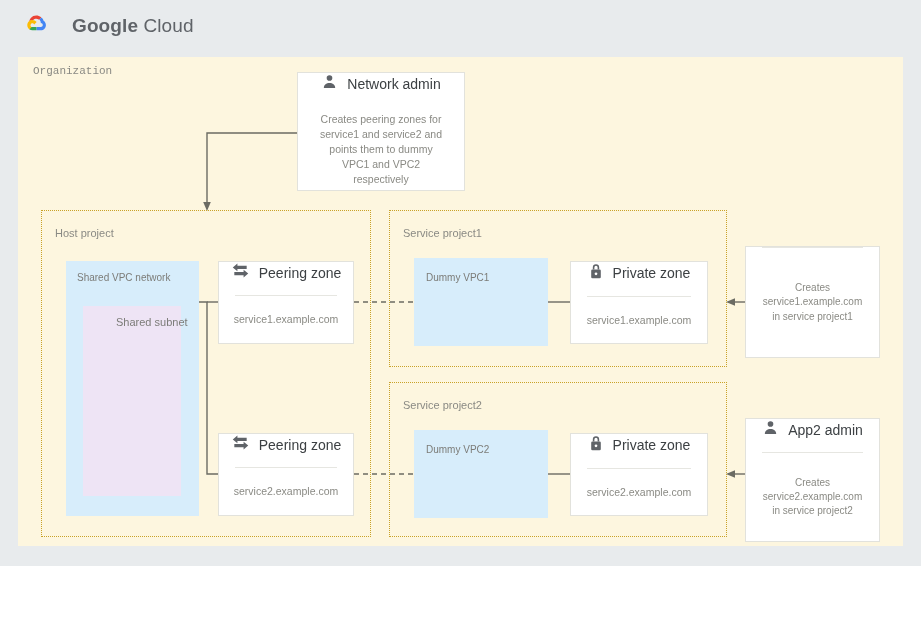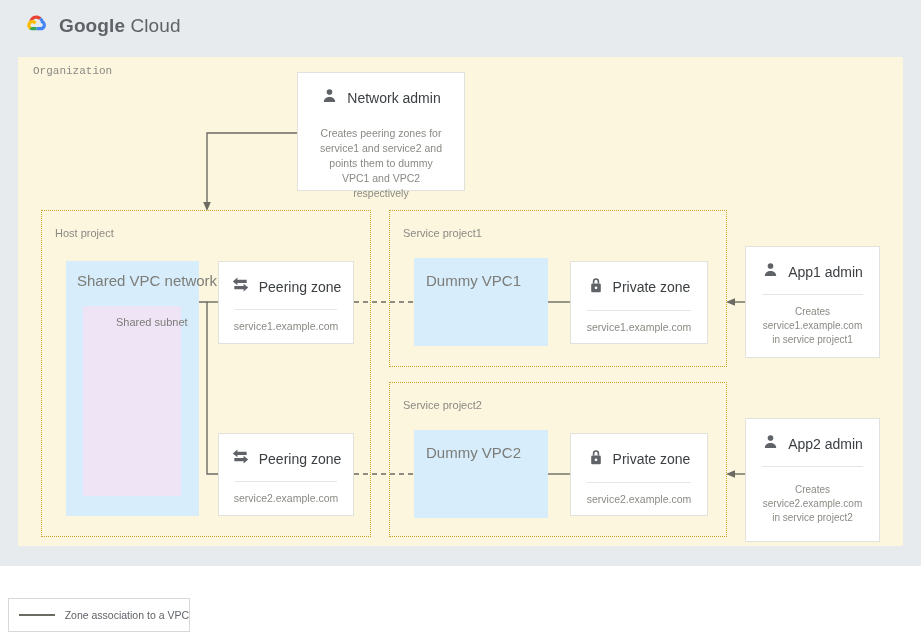--- a/index.html
+++ b/index.html
@@ -11,21 +11,21 @@
   }
   #page { position: relative; width: 921px; height: 635px; background: #ffffff; }
 
   
   .header-band {
     position: absolute; left: 0; top: 0; width: 921px; height: 52px;
     background: #E8EBED;
   }
   .logo-wrap {
     position: absolute; left: 24px; top: 13px;
-    display: flex; align-items: center; gap: 9px;
+    display: flex; align-items: center; gap: 22px;
   }
   .gc-text { font-size: 19px; color: #5F6368; letter-spacing: .1px; white-space: nowrap; }
   .gc-text .b { font-weight: bold; color: #5F6368; }
 
   
   .gray-body {
     position: absolute; left: 0; top: 52px; width: 921px; height: 514px;
     background: #E8EBED;
   }
 
@@ -51,41 +51,41 @@
   #host-project  { left: 41px;  top: 210px; width: 330px; height: 327px; }
   #host-label    { left: 55px;  top: 227px; }
   #svc-project1  { left: 389px; top: 210px; width: 338px; height: 157px; }
   #svc1-label    { left: 403px; top: 227px; }
   #svc-project2  { left: 389px; top: 382px; width: 338px; height: 155px; }
   #svc2-label    { left: 403px; top: 399px; }
 
   
   .netbox { position: absolute; background: #D7EDFB; }
   .netbox-label {
-    position: absolute; font-size: 15px; color: #7C7C78;
+    position: absolute; font-size: 10px; color: #7C7C78;
   }
   #shared-vpc   { left: 66px;  top: 261px; width: 133px; height: 255px; }
   #shared-vpc-l { left: 77px;  top: 272px; }
   #dummy-vpc1   { left: 414px; top: 258px; width: 134px; height: 88px; }
   #dummy-vpc1-l { left: 426px; top: 272px; }
   #dummy-vpc2   { left: 414px; top: 430px; width: 134px; height: 88px; }
   #dummy-vpc2-l { left: 426px; top: 444px; }
 
   .subnet { position: absolute; background: #EEE4F5; }
   #shared-subnet   { left: 83px; top: 306px; width: 98px; height: 190px; }
   #shared-subnet-l { position: absolute; left: 92px; top: 316px; font-size: 11px; color: #7C7C78; margin-left: 24px; }
 
   
   .card {
     position: absolute; background: #ffffff; border: 1px solid #E2E2DC;
     display: flex; flex-direction: column;
   }
   .card-head {
     display: flex; align-items: center; justify-content: center;
-    gap: 9px; padding-top: 14px; padding-bottom: 12px;
+    gap: 9px; padding-top: 0; padding-bottom: 12px;
   }
   .card-title { font-size: 14px; color: #3C4043; white-space: nowrap; }
   .card-div { height: 1px; background: #E6E6E1; margin: 0 16px; }
   .card-body {
     flex: 1; display: flex; align-items: center; justify-content: center;
     text-align: center; font-size: 10.5px; color: #8A8A84; line-height: 1.42;
     padding: 6px 20px;
   }
   .card-body.small { font-size: 10px; }
 
@@ -239,45 +239,32 @@
           <circle cx="10" cy="14.5" r="1.7" fill="#ffffff"></circle>
         </svg>
       </span>
       <span class="card-title">Private zone</span>
     </div>
     <div class="card-div"></div>
     <div class="card-body">service2.example.com</div>
   </div>
 
   <div class="card" id="app1-admin">
+    <div class="card-div"></div>
+    <div class="card-body small">Creates service1.example.com in service project1</div>
+  </div>
+
+  <div class="card" id="app2-admin">
     <div class="card-head">
       <span>
         <svg width="17" height="17" viewBox="0 0 24 24">
             <circle cx="12" cy="7" r="4" fill="#5F6368"></circle>
             <path d="M4 21c0-4.4 3.6-7 8-7s8 2.6 8 7z" fill="#5F6368"></path>
           </svg>
       </span>
-      <span class="card-title">App1 admin</span>
-    </div>
-    <div class="card-div"></div>
-    <div class="card-body small">Creates service1.example.com in service project1</div>
-  </div>
-
-  <div class="card" id="app2-admin">
-    <div class="card-head">
-      <span>
-        <svg width="17" height="17" viewBox="0 0 24 24">
-            <circle cx="12" cy="7" r="4" fill="#5F6368"></circle>
-            <path d="M4 21c0-4.4 3.6-7 8-7s8 2.6 8 7z" fill="#5F6368"></path>
-          </svg>
-      </span>
       <span class="card-title">App2 admin</span>
     </div>
     <div class="card-div"></div>
     <div class="card-body small">Creates service2.example.com in service project2</div>
   </div>
 
-  <div class="legend">
-    <span class="legend-line"></span>
-    <span class="legend-text">Zone association to a VPC</span>
-  </div>
 
 </div>
 
 </body></html>

